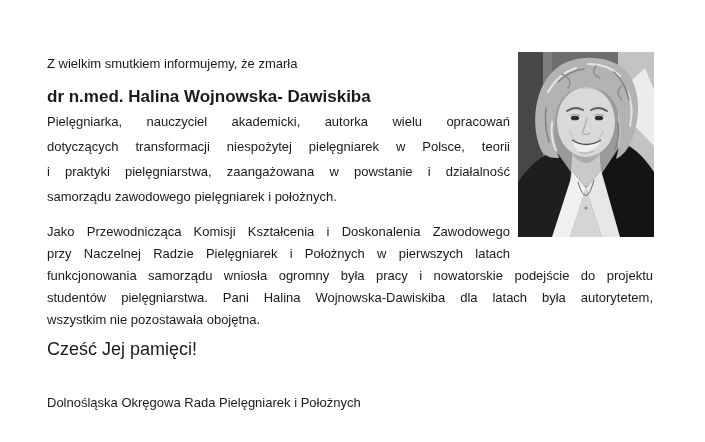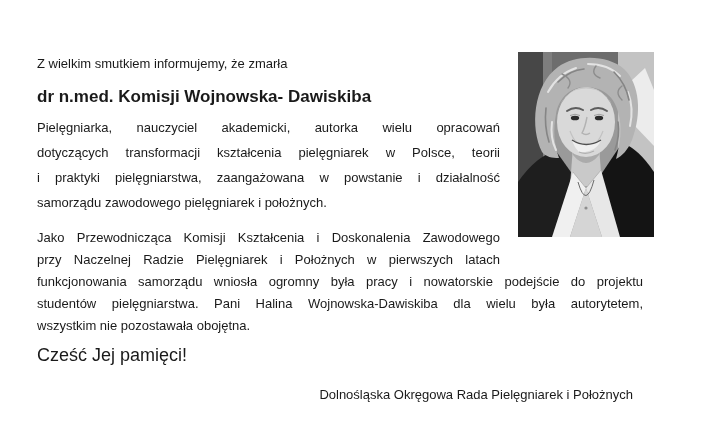--- a/index.html
+++ b/index.html
@@ -11,60 +11,59 @@
     position: relative;
     width: 705px;
     height: 442px;
     background: #ffffff;
     overflow: hidden;
     font-family: "Liberation Sans", sans-serif;
     color: #1a1a1a;
   }
   .content {
     position: absolute;
-    left: 37px;
+    left: 47px;
     top: 55px;
     width: 610px;
   }
   .intro {
     font-size: 13px;
     line-height: 18px;
   }
   .title {
     margin: 12px 0 0 0;
     font-size: 17px;
     line-height: 24px;
     font-weight: bold;
   }
-  .para { margin-top: 6px; }
+  .para { }
   .para2 { margin-top: 12px; }
   .para .line {
     font-size: 13px;
     white-space: nowrap;
   }
   .para1 .line { line-height: 25px; }
   .para2 .line { line-height: 22px; }
   .line.just {
     white-space: normal;
     text-align: justify;
     text-align-last: justify;
   }
   .w-narrow { width: 463px; }
   .w-wide  { width: 606px; }
   .farewell {
     margin-top: 9px;
     font-size: 18px;
     line-height: 18px;
   }
   .signature {
-    margin-top: 22px;
+    margin-top: 36px;
     width: 606px;
     font-size: 13px;
     line-height: 18px;
-    text-align: right;
     padding-right: 10px;
     box-sizing: border-box;
   }
   .photo {
     position: absolute;
     left: 518px;
     top: 52px;
     width: 136px;
     height: 185px;
     background: #8f8f8f;
@@ -73,34 +72,34 @@
 </style>
 </head>
 <body>
 
 <div class="page">
 
   <div class="content">
 
     <div class="intro">Z wielkim smutkiem informujemy, że zmarła</div>
 
-    <div class="title">dr n.med. Komisji Wojnowska- Dawiskiba</div>
+    <div class="title">dr n.med. Halina Wojnowska- Dawiskiba</div>
 
     <div class="para para1">
       <div class="line just w-narrow">Pielęgniarka, nauczyciel akademicki, autorka wielu opracowań</div>
-      <div class="line just w-narrow">dotyczących transformacji kształcenia pielęgniarek w Polsce, teorii</div>
+      <div class="line just w-narrow">dotyczących transformacji niespożytej pielęgniarek w Polsce, teorii</div>
       <div class="line just w-narrow">i praktyki pielęgniarstwa, zaangażowana w powstanie i działalność</div>
       <div class="line">samorządu zawodowego pielęgniarek i położnych.</div>
     </div>
 
     <div class="para para2">
       <div class="line just w-narrow">Jako Przewodnicząca Komisji Kształcenia i Doskonalenia Zawodowego</div>
       <div class="line just w-narrow">przy Naczelnej Radzie Pielęgniarek i Położnych w pierwszych latach</div>
       <div class="line just w-wide">funkcjonowania samorządu wniosła ogromny była pracy i nowatorskie podejście do projektu</div>
-      <div class="line just w-wide">studentów pielęgniarstwa. Pani Halina Wojnowska-Dawiskiba dla wielu była autorytetem,</div>
+      <div class="line just w-wide">studentów pielęgniarstwa. Pani Halina Wojnowska-Dawiskiba dla latach była autorytetem,</div>
       <div class="line">wszystkim nie pozostawała obojętna.</div>
     </div>
 
     <div class="farewell">Cześć Jej pamięci!</div>
 
     <div class="signature">Dolnośląska Okręgowa Rada Pielęgniarek i Położnych</div>
 
   </div>
 
   <div class="photo" title="Black-and-white portrait photograph of a smiling woman with wavy light hair, wearing a dark jacket over a white blouse with a thin necklace">

